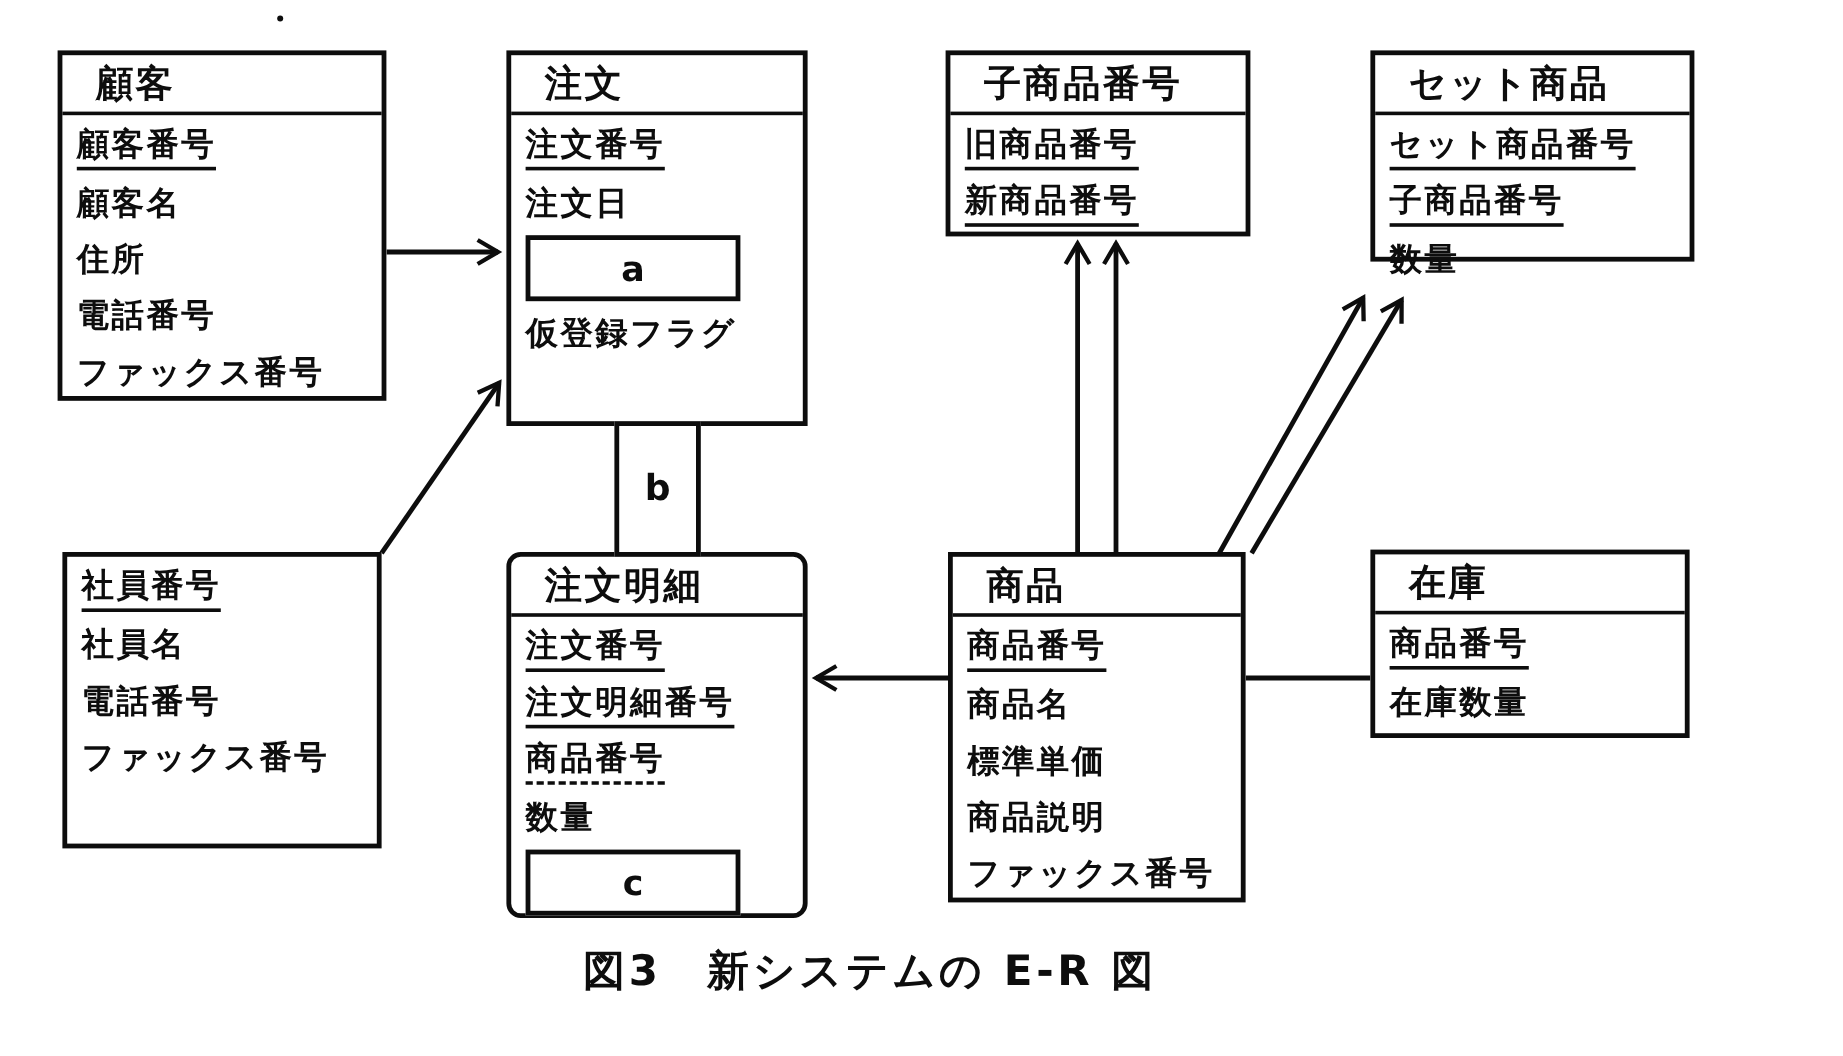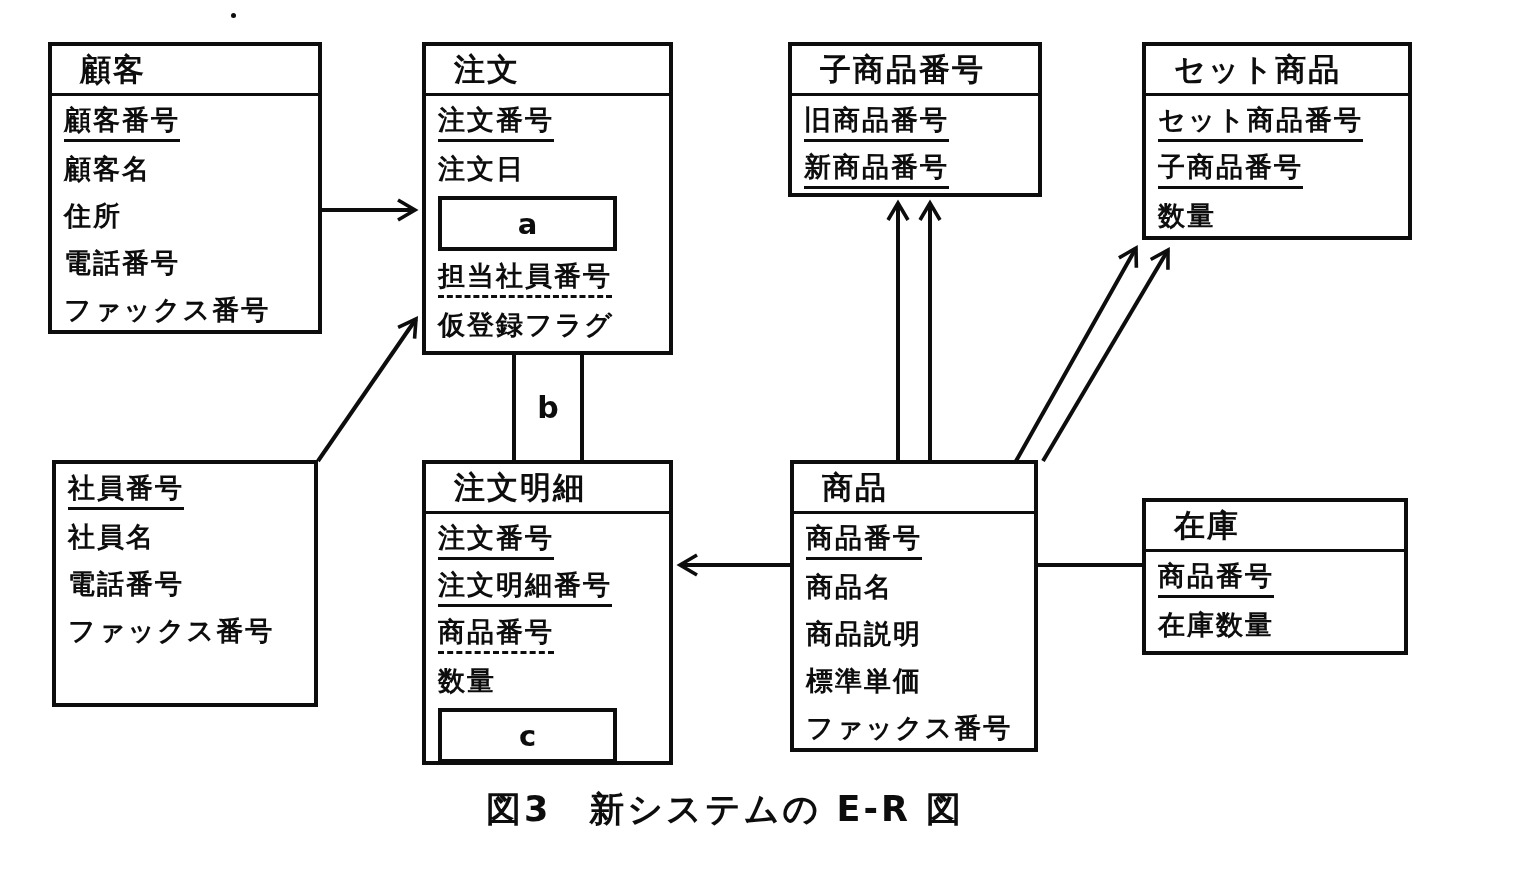--- a/index.html
+++ b/index.html
@@ -97,43 +97,40 @@
       <div class="attr">
           <span class="u-pk">注文番号</span>
         </div>
       <div class="attr">
           <span>注文日</span>
         </div>
       <div class="ph-box">
         <span>a</span>
       </div>
       <div class="attr">
-          <span class="u-fk">担当社員番号</span>
-        </div>
-      <div class="attr">
           <span>仮登録フラグ</span>
         </div>
     </div>
   </div>
 
   <div class="entity" style="left:788px;top:42px;width:254px;height:155px;">
     <div class="etitle">
       <span>子商品番号</span>
     </div>
     <div class="attrs">
       <div class="attr">
           <span class="u-pk">旧商品番号</span>
         </div>
       <div class="attr">
           <span class="u-pk">新商品番号</span>
         </div>
     </div>
   </div>
 
-  <div class="entity" style="left:1142px;top:42px;width:270px;height:198px;">
+  <div class="entity" style="left:1142px;top:42px;width:270px;height:176px;">
     <div class="etitle">
       <span>セット商品</span>
     </div>
     <div class="attrs">
       <div class="attr">
           <span class="u-pk">セット商品番号</span>
         </div>
       <div class="attr">
           <span class="u-pk">子商品番号</span>
         </div>
@@ -153,21 +150,21 @@
         </div>
       <div class="attr">
           <span>電話番号</span>
         </div>
       <div class="attr">
           <span>ファックス番号</span>
         </div>
     </div>
   </div>
 
-  <div class="entity" style="left:422px;top:460px;width:251px;height:305px;">
+  <div class="entity" style="left:422px;top:460px;width:251px;height:305px;border-radius:12px;">
     <div class="etitle">
       <span>注文明細</span>
     </div>
     <div class="attrs">
       <div class="attr">
           <span class="u-pk">注文番号</span>
         </div>
       <div class="attr">
           <span class="u-pk">注文明細番号</span>
         </div>
@@ -188,32 +185,32 @@
       <span>商品</span>
     </div>
     <div class="attrs">
       <div class="attr">
           <span class="u-pk">商品番号</span>
         </div>
       <div class="attr">
           <span>商品名</span>
         </div>
       <div class="attr">
+          <span>標準単価</span>
+        </div>
+      <div class="attr">
           <span>商品説明</span>
         </div>
       <div class="attr">
-          <span>標準単価</span>
-        </div>
-      <div class="attr">
           <span>ファックス番号</span>
         </div>
     </div>
   </div>
 
-  <div class="entity" style="left:1142px;top:458px;width:266px;height:157px;margin-top:40px;">
+  <div class="entity" style="left:1142px;top:458px;width:266px;height:157px;">
     <div class="etitle">
       <span>在庫</span>
     </div>
     <div class="attrs">
       <div class="attr">
           <span class="u-pk">商品番号</span>
         </div>
       <div class="attr">
           <span>在庫数量</span>
         </div>

